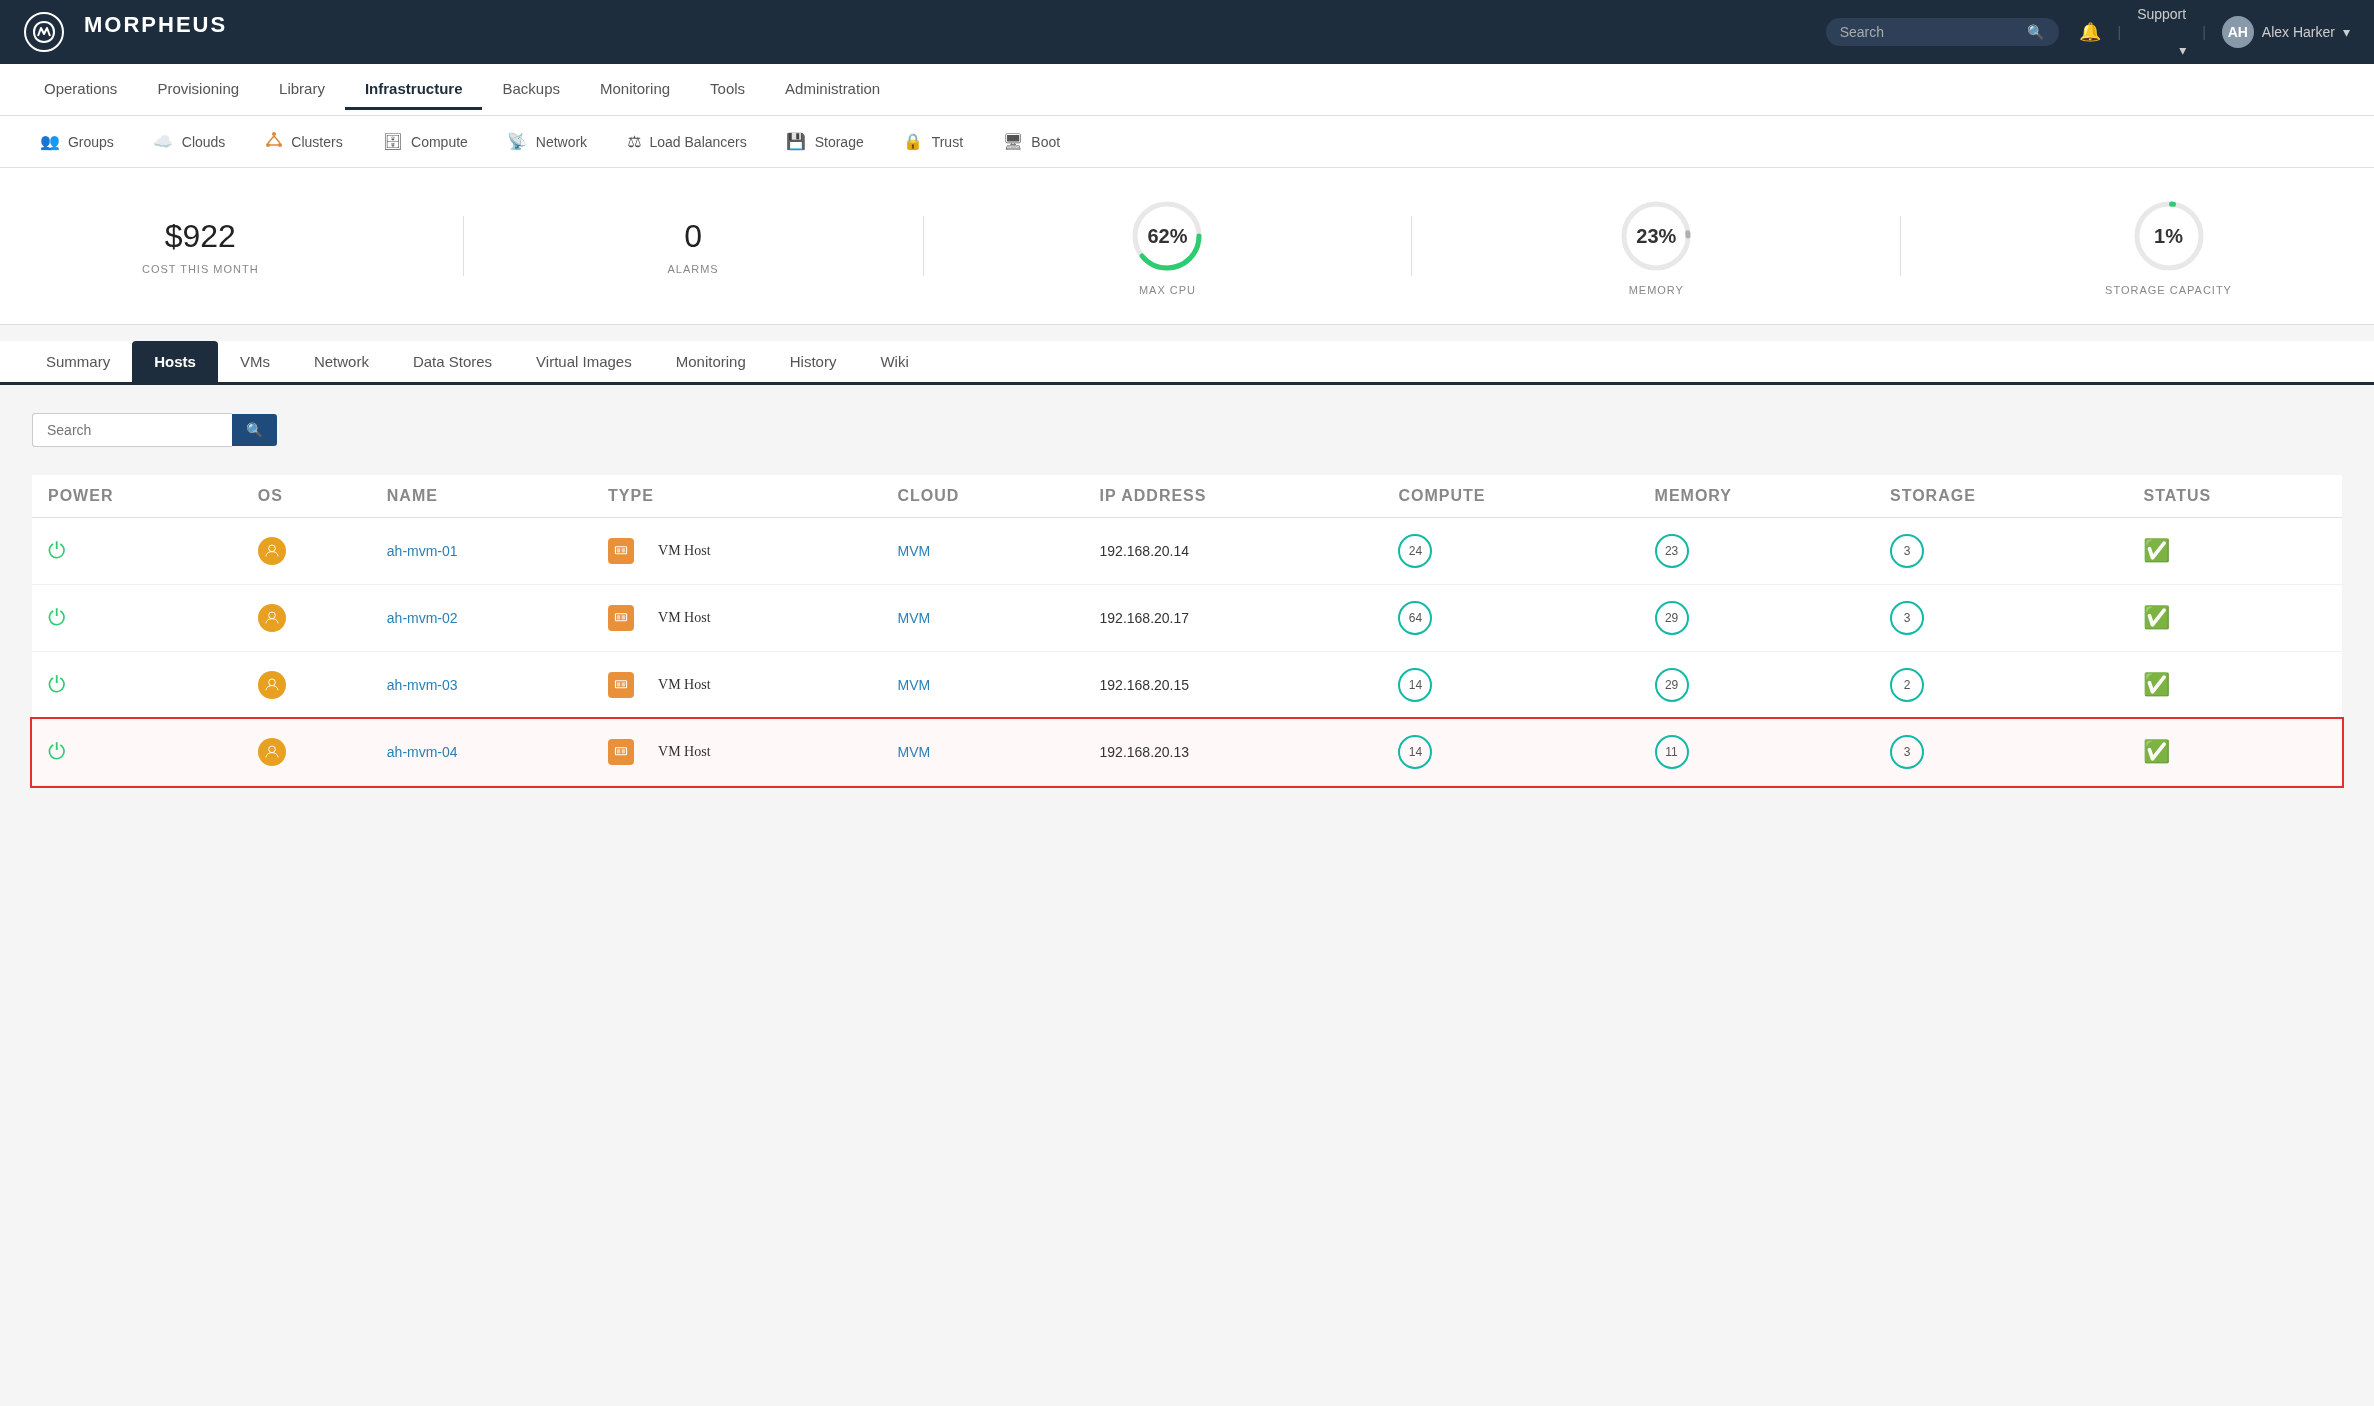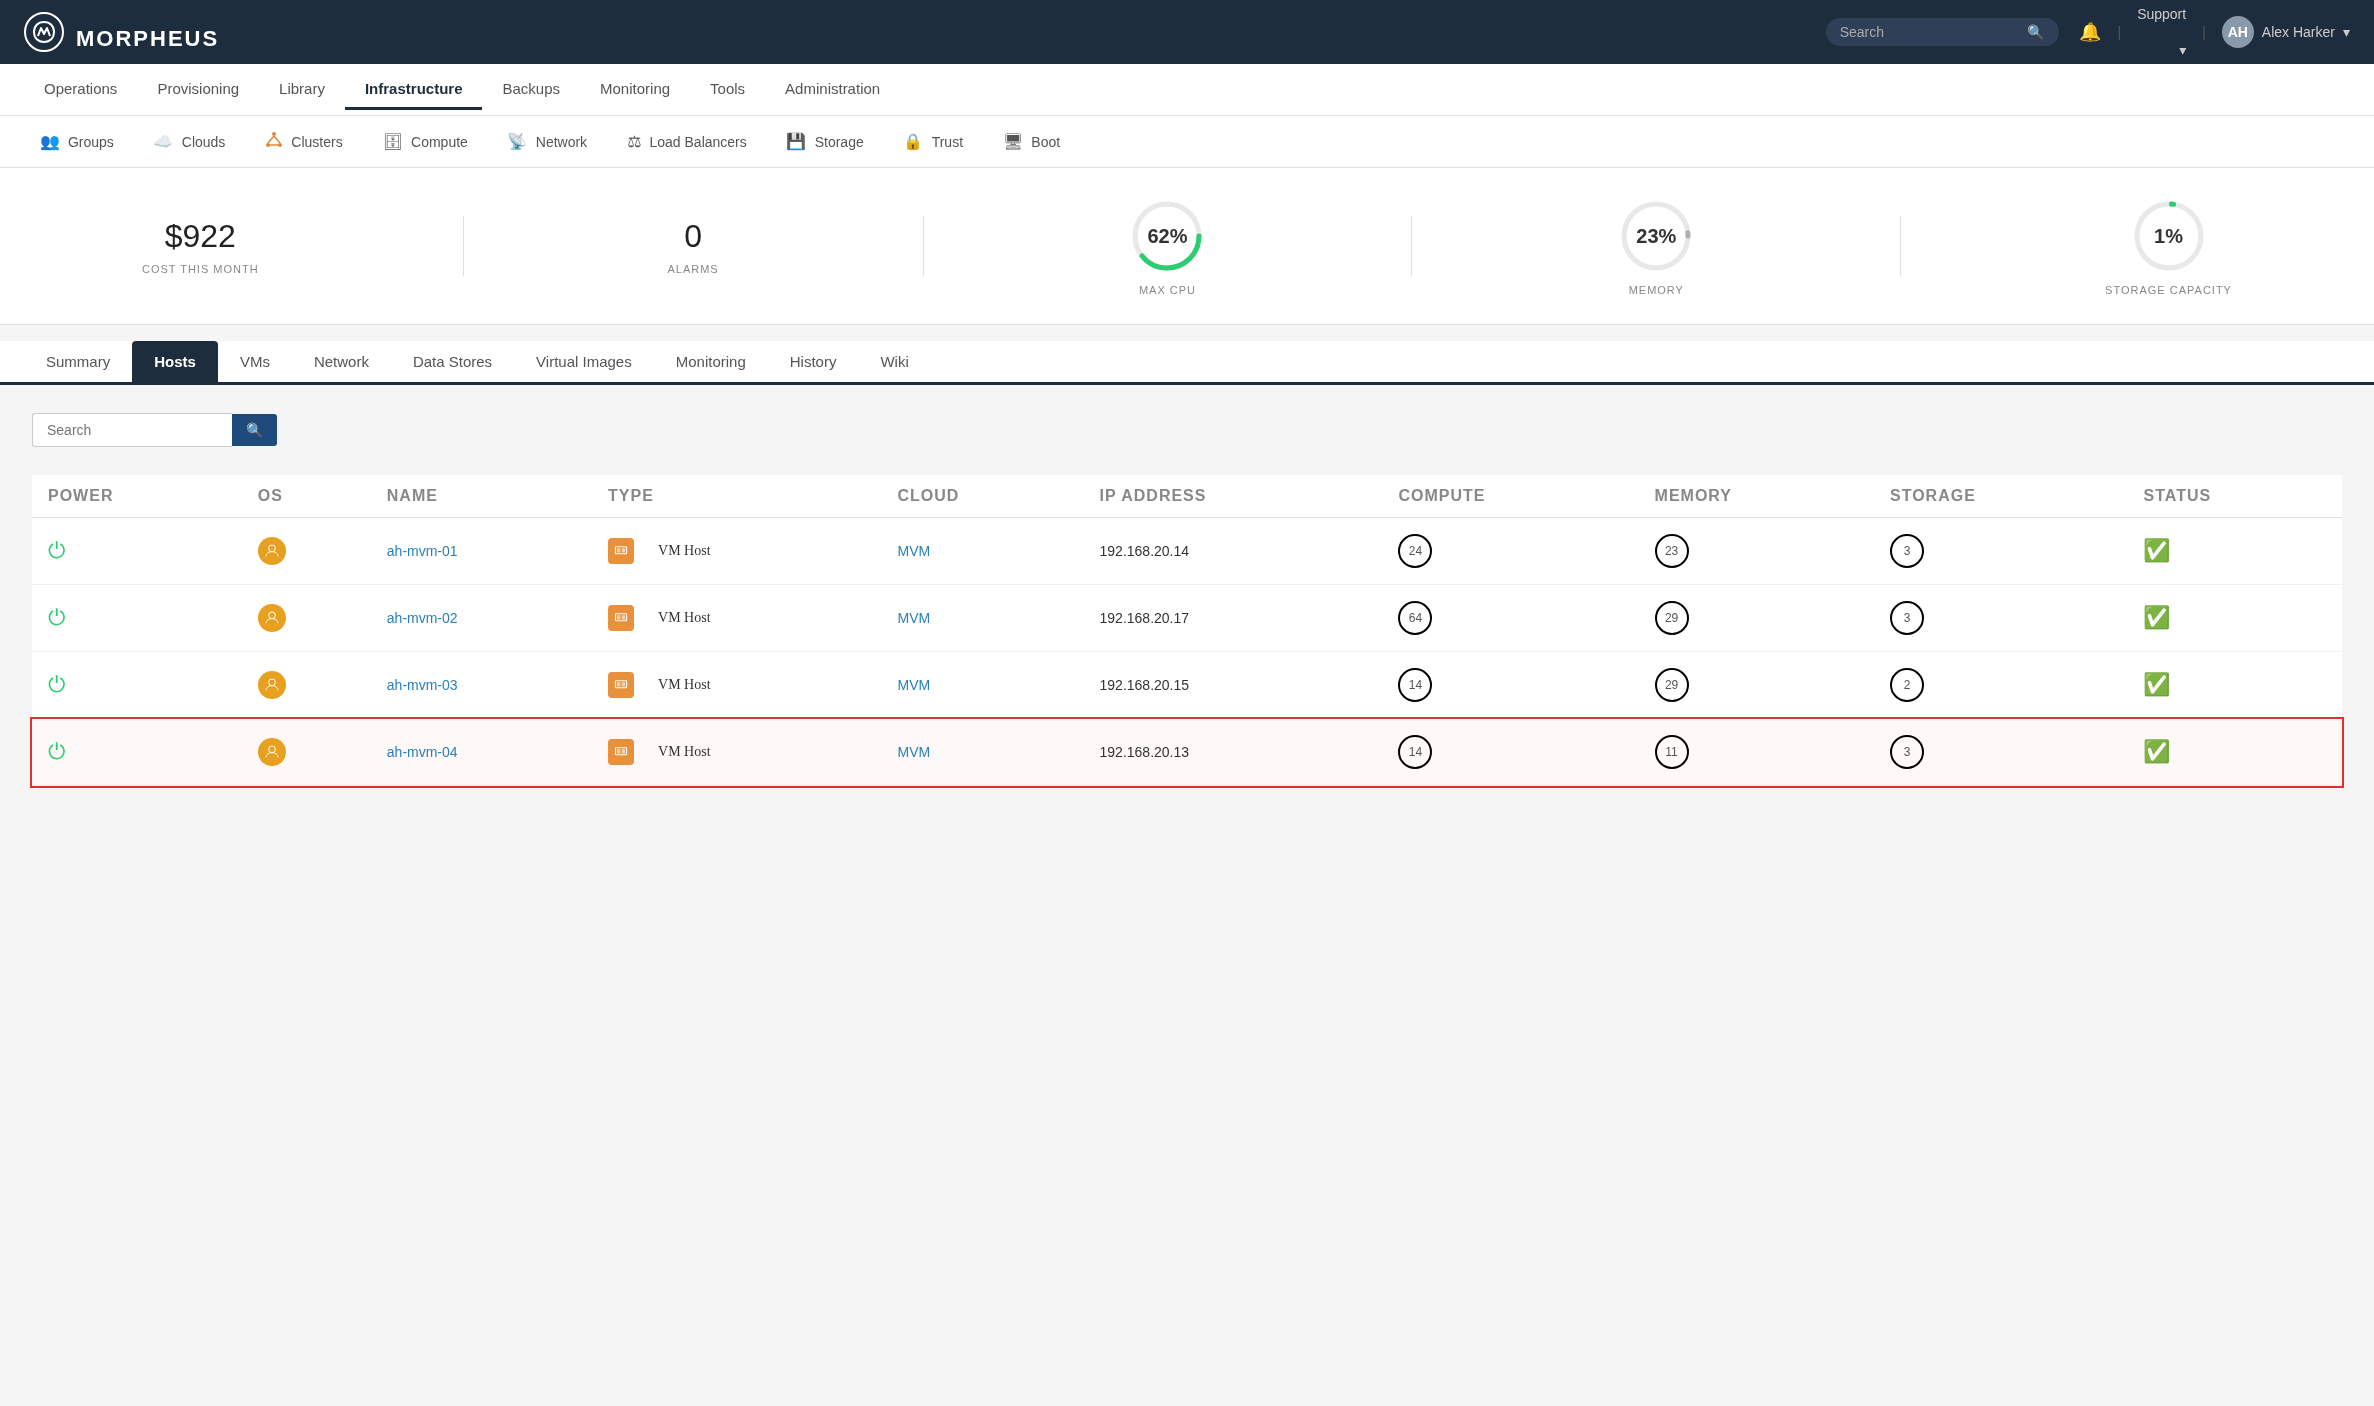--- a/index.html
+++ b/index.html
@@ -8,22 +8,22 @@
     
     .top-nav {
       background: #1e2d3d;
       display: flex;
       align-items: center;
       padding: 0 24px;
       height: 64px;
     }
     .logo-area {
       display: flex;
-      align-items: flex-end;
-      gap: 12px;
+      align-items: flex-start;
+      gap: 20px;
       margin-right: auto;
     }
     .logo-icon {
       width: 40px; height: 40px;
       border: 2.5px solid #fff;
       border-radius: 50%;
       display: flex; align-items: center; justify-content: center;
       color: #fff; font-size: 20px; font-weight: bold;
     }
     .logo-text {
@@ -233,21 +233,21 @@
     .type-icon {
       width: 26px; height: 26px;
       background: #e8903a;
       border-radius: 4px;
       display: flex; align-items: center; justify-content: center;
       color: #fff; font-size: 12px;
     }
     .cloud-link { color: #2980b9; cursor: pointer; }
     .circle-badge {
       width: 34px; height: 34px; border-radius: 50%;
-      border: 2px solid #000000;
+      border: 2px solid #14b8a6;
       display: flex; align-items: center; justify-content: center;
       font-size: 12px; color: #555;
     }
     .status-check { color: #27ae60; font-size: 22px; }
     .type-cell { display: flex; align-items: center; gap: 24px; font-family: Liberation Serif, serif; }
   </style>
 </head>
 <body>
 
 <nav class="top-nav">

